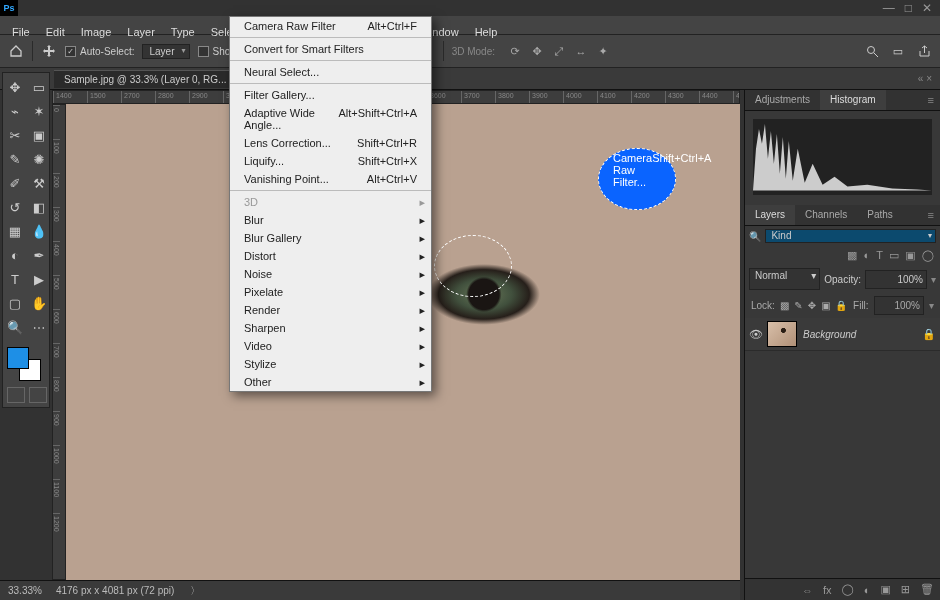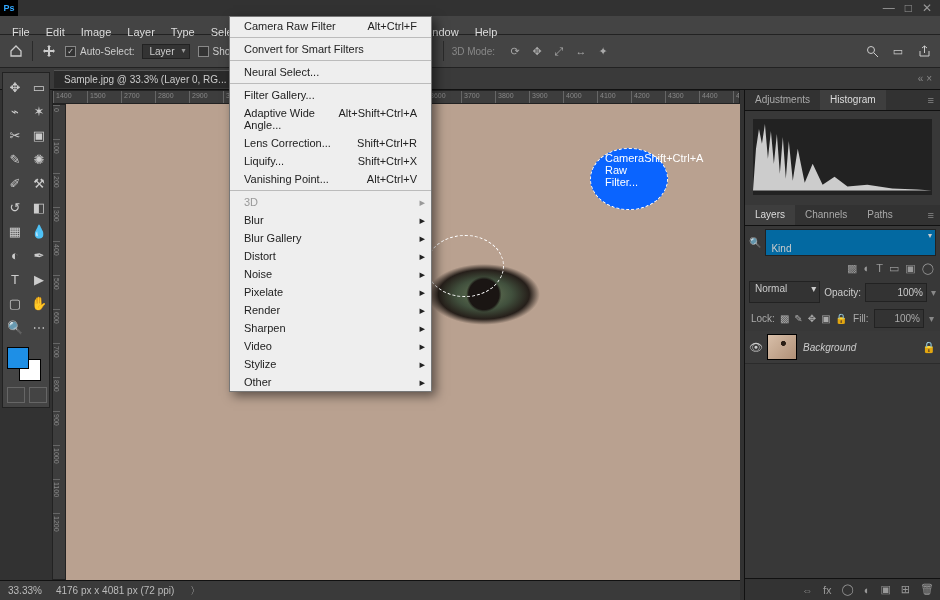--- a/index.html
+++ b/index.html
@@ -52,40 +52,40 @@
   .face{position:absolute;inset:0;background:
     radial-gradient(circle at 62% 40%,#1a1513 3%,transparent 3.5%),
     radial-gradient(ellipse 70px 38px at 62% 40%,#6a7a5a 0%,#41503d 40%,#261f1a 65%,#b9a190 80%),
     radial-gradient(ellipse 90px 50px at 62% 40%,#c9ae99 70%,transparent 75%),
     radial-gradient(ellipse 110px 32px at 60% 18%,#25180f 0%,#3a2618 60%,transparent 70%),
     radial-gradient(ellipse 70px 38px at 6% 42%,#5e6e52 0%,#3c4a39 45%,#231c16 65%,#b9a190 78%),
     radial-gradient(ellipse 420px 260px at 100% 0%,#3c2a1e 0%,#4a3324 30%,transparent 50%),
     radial-gradient(circle at 95% 60%,#795942 3%,transparent 4%),
     linear-gradient(135deg,#ddc4ad,#cbae96 40%,#b79579 72%,#a6876c);
   }
-  .sel{position:absolute;left:360px;top:131px;width:78px;height:62px;border:1px dashed #fff;border-radius:50%;}
+  .sel{position:absolute;left:368px;top:131px;width:78px;height:62px;border:1px dashed #fff;border-radius:50%;}
   
   .ddmenu{position:absolute;left:208px;top:16px;width:203px;background:#eee;color:#222;border:1px solid #777;box-shadow:4px 4px 10px rgba(0,0,0,.5);font-size:11px;z-index:50;margin-left:21px;}
   .ddmenu .row{display:flex;justify-content:space-between;padding:3px 14px;cursor:pointer;}
   .ddmenu .row.sel{background:#0a64ff;color:#fff;}
   .ddmenu .row.dis{color:#999;}
   .ddmenu .sub::after{content:"▸";position:absolute;right:6px;}
   .ddmenu .row.sub{position:relative;}
   .ddmenu hr{border:none;border-top:1px solid #bbb;margin:2px 0;}
   
   .panels{position:absolute;right:0;top:90px;width:196px;bottom:0;background:#383838;border-left:1px solid #111;}
   .panels .phead{display:flex;gap:0;background:#323232;border-bottom:1px solid #111;}
   .panels .ptab{padding:4px 10px;font-size:10px;color:#aaa;cursor:pointer;}
   .panels .ptab.active{background:#3e3e3e;color:#ddd;}
   .panels .pbody{padding:8px;}
   .histo{height:76px;background:#222;position:relative;overflow:hidden;}
   .histo svg{position:absolute;inset:0;}
   .layerspanel{margin-top:2px;}
   .layerspanel .controls{display:flex;gap:4px;align-items:center;padding:3px 4px;font-size:10px;}
-  .layerspanel .controls .dd{background:#0369a1;border:1px solid #222;padding:13px 14px 1px 5px;position:relative;flex:1;}
+  .layerspanel .controls .dd{background:#0c4a6e;border:1px solid #222;padding:0 14px 1px 5px;position:relative;flex:1;}
   .layerspanel .controls .dd::after{content:"▾";position:absolute;right:3px;top:1px;font-size:8px;}
   .layerspanel .icrow{display:flex;gap:6px;padding:3px 6px;color:#999;font-size:11px;justify-content:flex-end;}
   .layerspanel .bl{display:flex;gap:4px;padding:3px 4px;align-items:center;font-size:10px;}
   .layerspanel .bl .dd{background:#333;border:1px solid #222;padding:1px 14px 8px 5px;flex:1;position:relative;}
   .layerspanel .bl .dd::after{content:"▾";position:absolute;right:3px;}
   .layerspanel .num{background:#333;border:1px solid #222;width:62px;padding:3px 3px;text-align:right;}
   .layerspanel .lock{display:flex;gap:5px;padding:3px 6px;align-items:center;font-size:10px;color:#aaa;}
   .layerspanel .lrow{display:flex;align-items:center;gap:6px;padding:3px 4px;border-bottom:1px solid #2b2b2b;background:#3a3a3a;}
   .layerspanel .eye{width:12px;text-align:center;color:#ccc;}
   .layerspanel .thumb{width:30px;height:26px;background:radial-gradient(circle at 55% 35%, #2a1e15 10%, transparent 13%), linear-gradient(135deg,#d8bfa9,#b09077);border:1px solid #000;}

